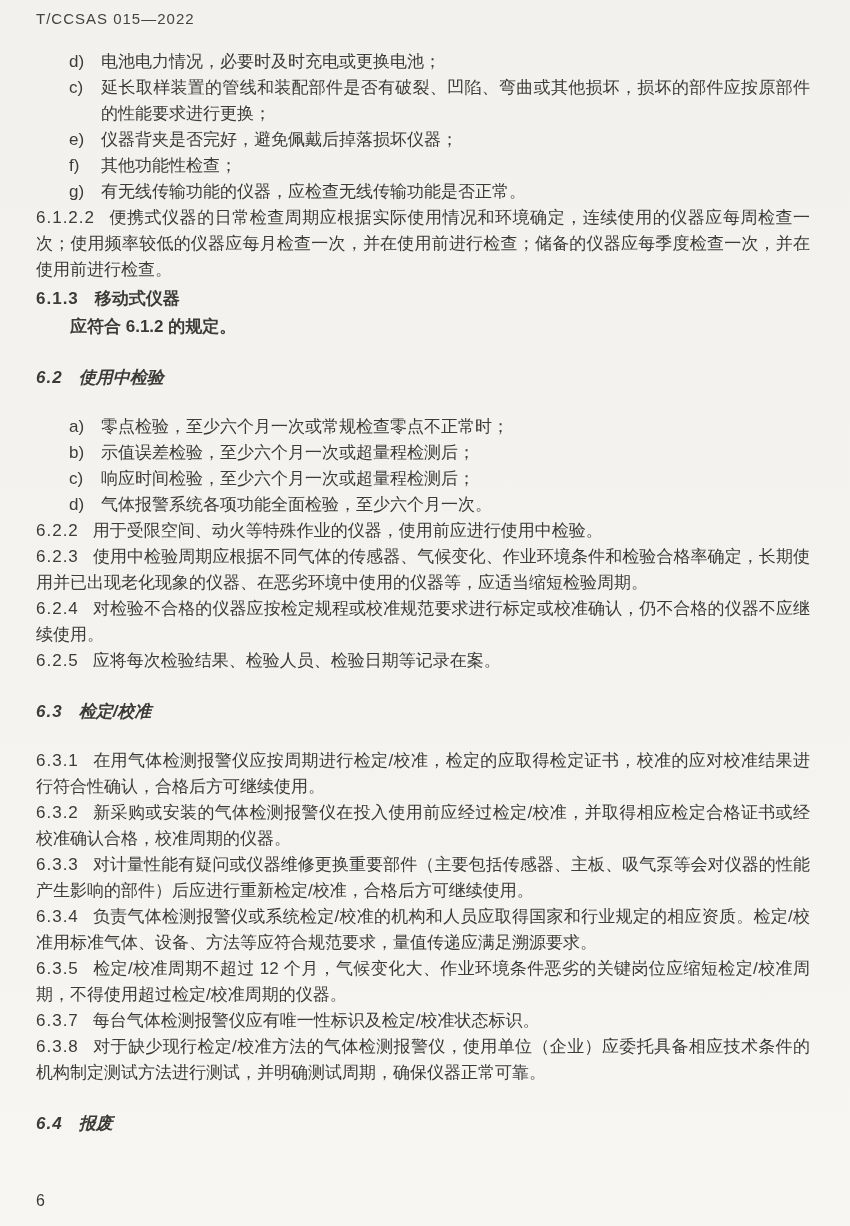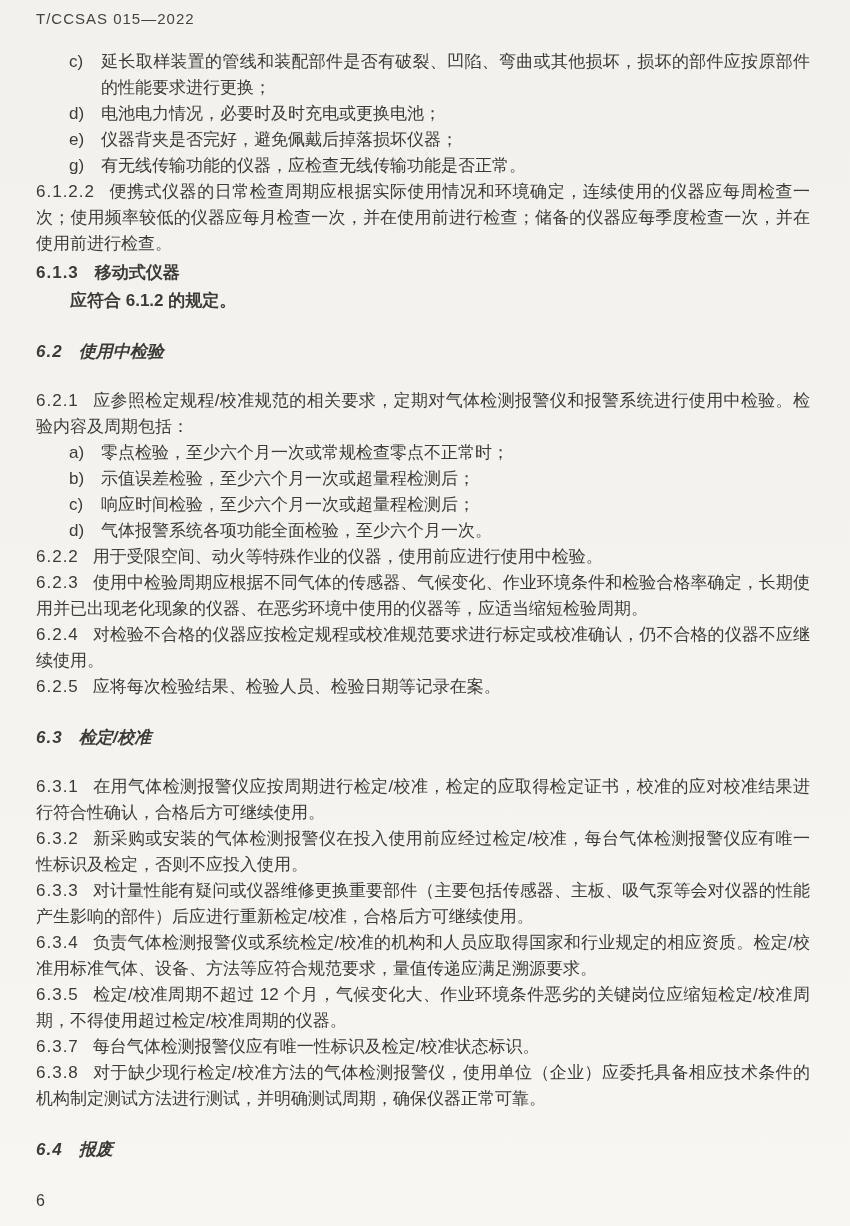--- a/index.html
+++ b/index.html
@@ -74,49 +74,49 @@
 </style>
 </head>
 <body>
 
 <div class="page">
 
   <p class="doc-header">T/CCSAS 015—2022</p>
 
   <div class="body-text">
 
+    <p class="list"><span class="marker">d)</span><span>电池电力情况，必要时及时充电或更换电池；</span></p>
     <p class="list"><span class="marker">c)</span><span>延长取样装置的管线和装配部件是否有破裂、凹陷、弯曲或其他损坏，损坏的部件应按原部件的性能要求进行更换；</span></p>
-    <p class="list"><span class="marker">d)</span><span>电池电力情况，必要时及时充电或更换电池；</span></p>
     <p class="list"><span class="marker">e)</span><span>仪器背夹是否完好，避免佩戴后掉落损坏仪器；</span></p>
+    <p class="list"><span class="marker">f)</span><span>其他功能性检查；</span></p>
     <p class="list"><span class="marker">g)</span><span>有无线传输功能的仪器，应检查无线传输功能是否正常。</span></p>
 
     <p class="clause"><span class="num">6.1.2.2</span><span>便携式仪器的日常检查周期应根据实际使用情况和环境确定，连续使用的仪器应每周检查一次；使用频率较低的仪器应每月检查一次，并在使用前进行检查；储备的仪器应每季度检查一次，并在使用前进行检查。</span></p>
 
     <p class="h3"><span class="num">6.1.3</span><span>移动式仪器</span></p>
 
     <p class="indent-para">应符合 6.1.2 的规定。</p>
 
     <p class="h2"><span class="num">6.2</span><span>使用中检验</span></p>
 
-    <p class="clause"><span class="num">6.2.1</span><span>应参照检定规程/校准规范的相关要求，定期对气体检测报警仪和报警系统进行使用中检验。检验内容及周期包括：</span></p>
 
     <p class="list"><span class="marker">a)</span><span>零点检验，至少六个月一次或常规检查零点不正常时；</span></p>
     <p class="list"><span class="marker">b)</span><span>示值误差检验，至少六个月一次或超量程检测后；</span></p>
     <p class="list"><span class="marker">c)</span><span>响应时间检验，至少六个月一次或超量程检测后；</span></p>
     <p class="list"><span class="marker">d)</span><span>气体报警系统各项功能全面检验，至少六个月一次。</span></p>
 
     <p class="clause"><span class="num">6.2.2</span><span>用于受限空间、动火等特殊作业的仪器，使用前应进行使用中检验。</span></p>
     <p class="clause"><span class="num">6.2.3</span><span>使用中检验周期应根据不同气体的传感器、气候变化、作业环境条件和检验合格率确定，长期使用并已出现老化现象的仪器、在恶劣环境中使用的仪器等，应适当缩短检验周期。</span></p>
     <p class="clause"><span class="num">6.2.4</span><span>对检验不合格的仪器应按检定规程或校准规范要求进行标定或校准确认，仍不合格的仪器不应继续使用。</span></p>
     <p class="clause"><span class="num">6.2.5</span><span>应将每次检验结果、检验人员、检验日期等记录在案。</span></p>
 
     <p class="h2"><span class="num">6.3</span><span>检定/校准</span></p>
 
     <p class="clause"><span class="num">6.3.1</span><span>在用气体检测报警仪应按周期进行检定/校准，检定的应取得检定证书，校准的应对校准结果进行符合性确认，合格后方可继续使用。</span></p>
-    <p class="clause"><span class="num">6.3.2</span><span>新采购或安装的气体检测报警仪在投入使用前应经过检定/校准，每台气体检测报警仪应有唯一性标识及检定，否则不应投入使用。</span></p>
+    <p class="clause"><span class="num">6.3.2</span><span>新采购或安装的气体检测报警仪在投入使用前应经过检定/校准，并取得相应检定合格证书或经校准确认合格，校准周期的仪器。</span></p>
     <p class="clause"><span class="num">6.3.3</span><span>对计量性能有疑问或仪器维修更换重要部件（主要包括传感器、主板、吸气泵等会对仪器的性能产生影响的部件）后应进行重新检定/校准，合格后方可继续使用。</span></p>
     <p class="clause"><span class="num">6.3.4</span><span>负责气体检测报警仪或系统检定/校准的机构和人员应取得国家和行业规定的相应资质。检定/校准用标准气体、设备、方法等应符合规范要求，量值传递应满足溯源要求。</span></p>
     <p class="clause"><span class="num">6.3.5</span><span>检定/校准周期不超过 12 个月，气候变化大、作业环境条件恶劣的关键岗位应缩短检定/校准周期，不得使用超过检定/校准周期的仪器。</span></p>
     <p class="clause"><span class="num">6.3.7</span><span>每台气体检测报警仪应有唯一性标识及检定/校准状态标识。</span></p>
     <p class="clause"><span class="num">6.3.8</span><span>对于缺少现行检定/校准方法的气体检测报警仪，使用单位（企业）应委托具备相应技术条件的机构制定测试方法进行测试，并明确测试周期，确保仪器正常可靠。</span></p>
 
     <p class="h2"><span class="num">6.4</span><span>报废</span></p>
 
   </div>
 

